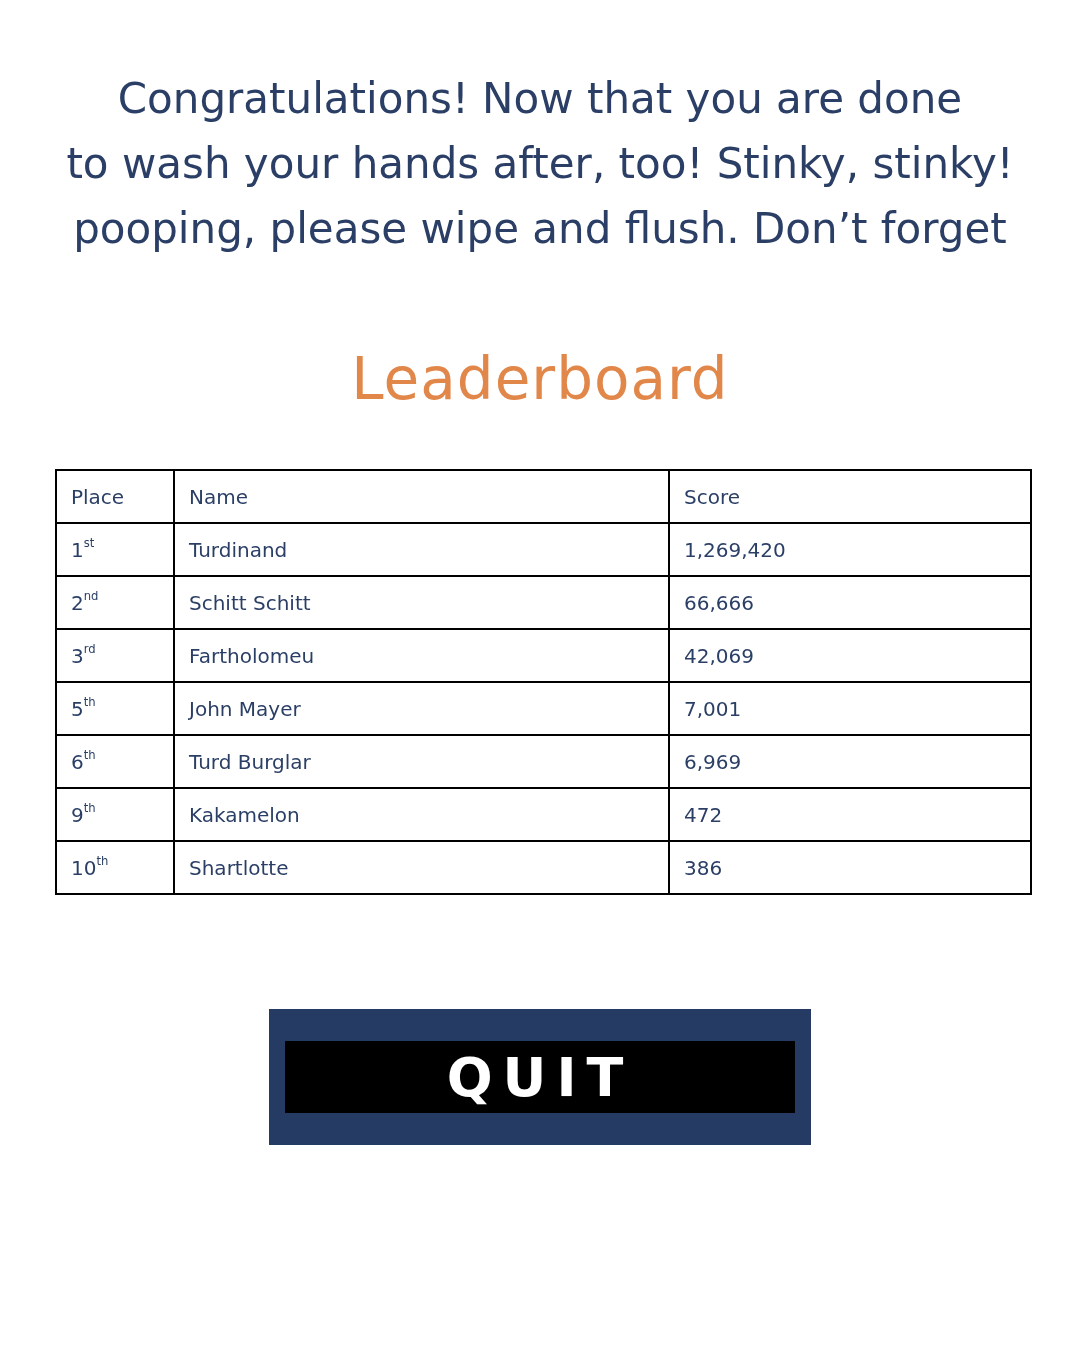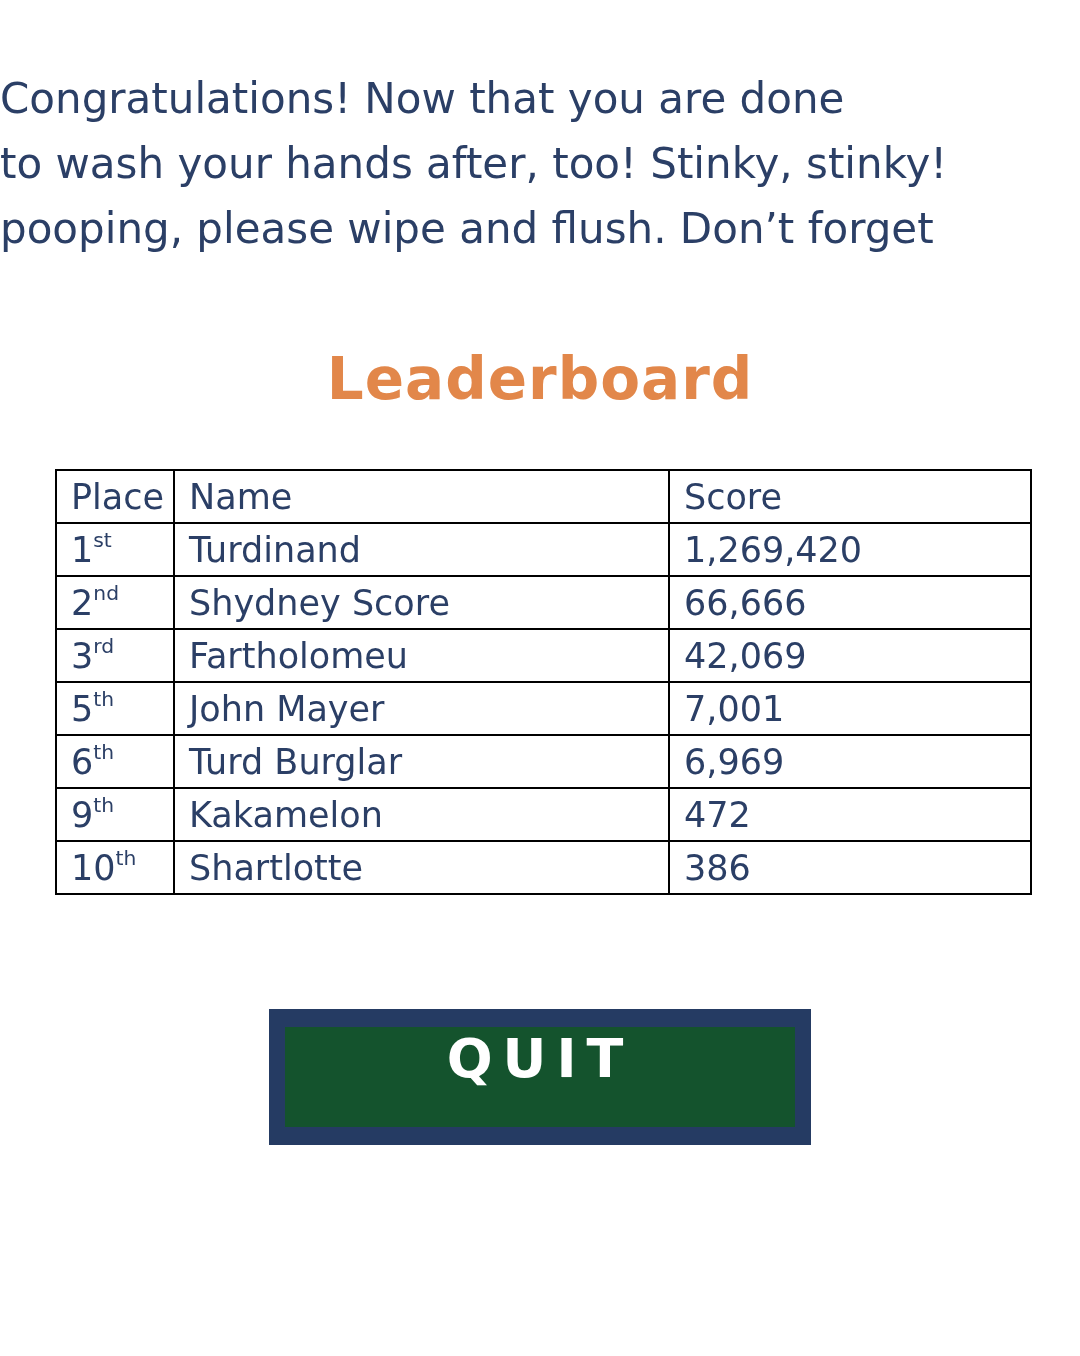--- a/index.html
+++ b/index.html
@@ -3,44 +3,45 @@
 <meta charset="utf-8">
 <style>
   html,body{margin:0;padding:0;}
   body{
     width:1080px;height:1356px;background:#ffffff;
     font-family:"DejaVu Sans", sans-serif;
     color:#2b3f66;overflow:hidden;
   }
   .congrats{
     padding-top:66px;
+    text-align:center;
     font-size:42px;
     line-height:65px;
     font-weight:500;
     color:#2b3f66;
   }
   .title{
     margin-top:84px;
     text-align:center;
     font-size:58px;
     line-height:68px;
-    font-weight:bold;
+    font-weight:normal;
     color:#e2874a;
     letter-spacing:1px;
   }
   table.board{
     border-collapse:collapse;
     table-layout:fixed;
     width:975px;
     margin:56px 0 0 55px;
   }
   table.board td{
     border:2px solid #000000;
     height:51px;
-    font-size:35px;
+    font-size:20px;
     padding:0 20px 0 14px;
     vertical-align:middle;
     white-space:nowrap;
     overflow:hidden;
     color:#2b3f66;
   }
   td.place sup{
     font-size:0.58em;
     position:relative;
     top:-2px;
@@ -53,23 +54,23 @@
   .quit-outer{
     width:542px;height:136px;
     margin:114px auto 0;
     background:#253b63;
     border:none;
     display:flex;align-items:center;justify-content:center;
     cursor:pointer;
     box-sizing:border-box;
   }
   .quit-inner{
-    width:510px;height:100px;
-    background:#14532d;
-    display:flex;justify-content:center;
+    width:510px;height:72px;
+    background:#000000;
+    display:flex;align-items:center;justify-content:center;
   }
   .quit-label{
     color:#ffffff;
     font-size:54px;
     font-weight:bold;
     letter-spacing:10px;
     font-family:"DejaVu Sans", sans-serif;
   }
 </style>
 </head>
@@ -95,21 +96,21 @@
     <td>Name</td>
     <td>Score</td>
   </tr>
   <tr>
     <td class="place"><span>1</span><sup>st</sup></td>
     <td>Turdinand</td>
     <td>1,269,420</td>
   </tr>
   <tr>
     <td class="place"><span>2</span><sup>nd</sup></td>
-    <td>Shydney Score</td>
+    <td>Schitt Schitt</td>
     <td>66,666</td>
   </tr>
   <tr>
     <td class="place"><span>3</span><sup>rd</sup></td>
     <td>Fartholomeu</td>
     <td>42,069</td>
   </tr>
   <tr>
     <td class="place"><span>5</span><sup>th</sup></td>
     <td>John Mayer</td>

